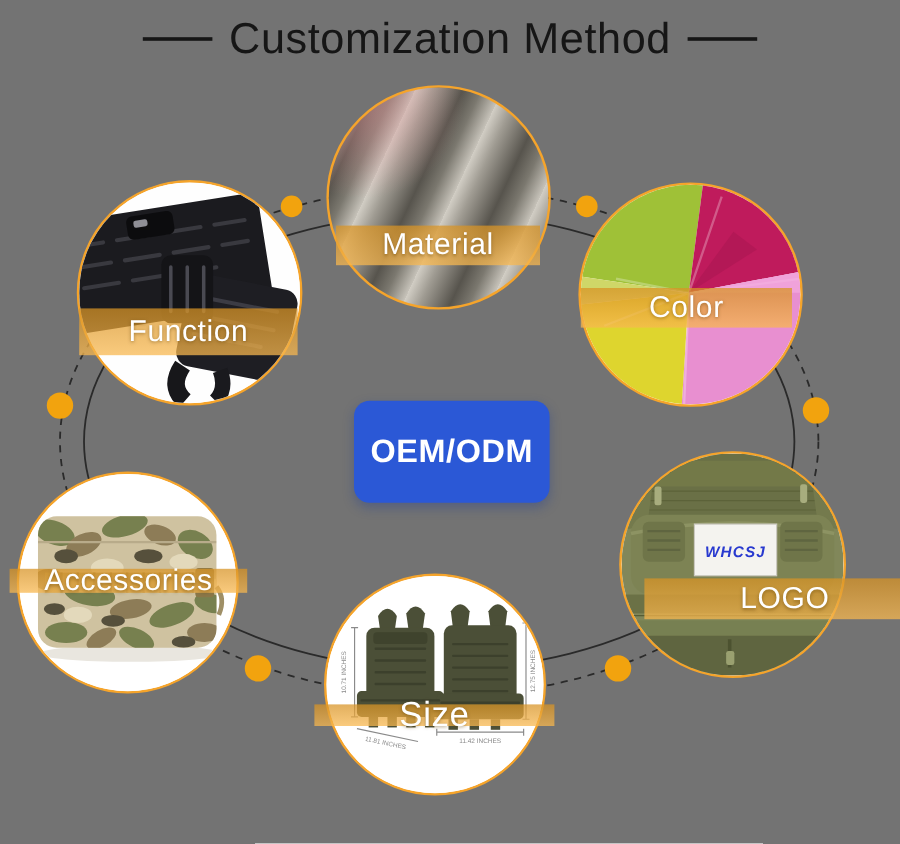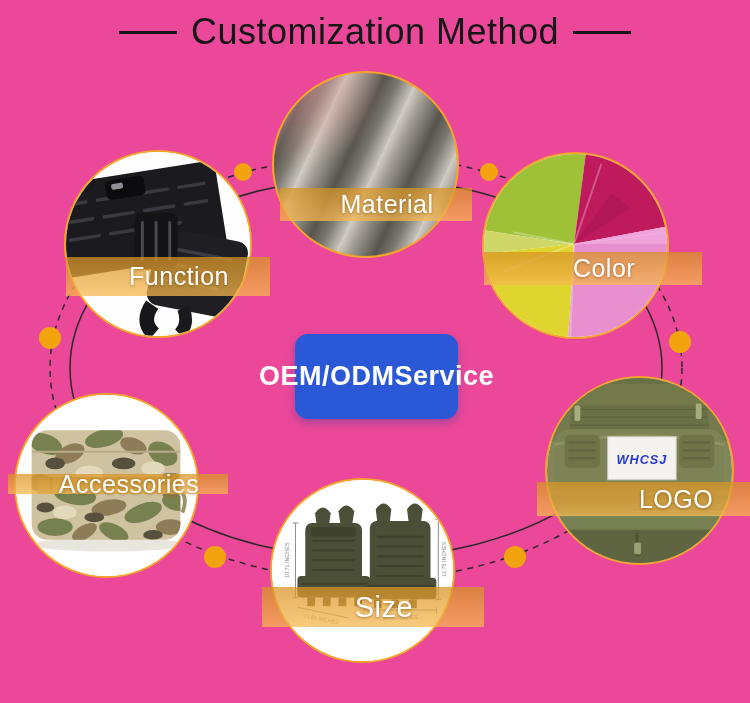--- a/index.html
+++ b/index.html
@@ -1,17 +1,17 @@
 <!DOCTYPE html>
 <html><head>
 <meta charset="utf-8">
 <style>
   html,body{margin:0;padding:0;background:#ffffff;}
   #stage{
-    position:relative;width:750px;height:703px;background:#ec4899;overflow:hidden;
+    position:relative;width:750px;height:703px;background:#737373;overflow:hidden;
     font-family:"Liberation Sans", sans-serif;
   }
   
   .title-row{
     position:absolute;left:0;top:8px;width:750px;height:48px;
     display:flex;align-items:center;justify-content:center;gap:14px;
   }
   .title-dash{width:58px;height:3px;background:#161616;}
   .title-text{
     font-size:36px;color:#161616;letter-spacing:.5px;white-space:nowrap;
@@ -31,21 +31,21 @@
     background:
       radial-gradient(circle at 16% 5%, rgba(224,146,150,.55), rgba(224,146,150,0) 36%),
       repeating-linear-gradient(115deg,
         #d2cec5 0px, #a09c93 13px, #57544d 36px, #7b786f 50px, #c6c2b9 66px);
   }
   
   .banner{
     position:absolute;z-index:3;display:flex;align-items:center;justify-content:center;
     background:linear-gradient(180deg, rgba(215,147,37,.74), rgba(248,184,80,.74));
     color:#ffffff;font-size:25px;text-shadow:0 1px 3px rgba(92,60,0,.5);
-    letter-spacing:.5px;white-space:nowrap;padding-left:22px;
+    letter-spacing:.5px;white-space:nowrap;
   }
   .banner.big{font-size:29px;}
   
   .center-box{
     position:absolute;left:295px;top:334px;width:163px;height:85px;z-index:2;
     background:#2B58D6;border-radius:13px;box-shadow:0 4px 9px rgba(30,60,150,.35);
     display:flex;flex-direction:row;align-items:center;justify-content:center;
     color:#fff;font-weight:bold;font-size:27px;line-height:1.4;letter-spacing:.5px;
   }
 </style>
@@ -114,21 +114,21 @@
       <polygon points="104,0 187,0 187,74 92,92" fill="#bf1b5c"></polygon>
       <polygon points="92,92 187,74 187,187 86,187" fill="#e88fd0"></polygon>
       <polygon points="0,102 92,92 86,187 0,187" fill="#ded52e"></polygon>
       <g stroke="#ffffff" stroke-opacity=".28" stroke-width="2" fill="none">
         <path d="M92 92L30 80M92 92L120 10M92 92L187 80M92 92L88 187M92 92L20 120"></path>
       </g>
       <polygon points="92,92 187,74 187,92" fill="#f3aade" opacity=".7"></polygon>
       <polygon points="92,92 130,40 150,55" fill="#a81550" opacity=".5"></polygon>
     </svg>
   </div>
-  <div class="banner" style="left:484px;top:252px;width:196px;height:33px">
+  <div class="banner" style="left:484px;top:240px;width:176px;height:33px">
     <span>Color</span>
   </div>
 
   <div class="circle" style="left:14px;top:393px;width:185px;height:185px">
     <svg viewBox="0 0 185 185">
       <rect width="185" height="185" fill="#ffffff"></rect>
       <ellipse cx="95" cy="153" rx="78" ry="7" fill="#e9e6df"></ellipse>
       <defs>
           <clipPath id="pouchclip">
             <rect x="16" y="36" width="152" height="112" rx="16"></rect>
@@ -214,25 +214,25 @@
         <path d="M94 133h74M94 130v6M168 130v6"></path>
       </g>
       <g fill="#8a8a8a" font-size="5.5" text-anchor="middle">
         <text transform="rotate(-90 17 82)" x="17" y="82">10.71 INCHES</text>
         <text transform="rotate(-90 178 81)" x="178" y="81">12.75 INCHES</text>
         <text transform="rotate(12 50 144)" x="50" y="144">11.81 INCHES</text>
         <text x="131" y="142">11.42 INCHES</text>
       </g>
     </svg>
   </div>
-  <div class="banner big" style="left:262px;top:587px;width:200px;height:40px">
+  <div class="banner big" style="left:262px;top:587px;width:200px;height:18px">
     <span>Size</span>
   </div>
 
-  <div class="circle" style="left:545px;top:376px;width:189px;height:189px">
+  <div class="circle" style="left:516px;top:376px;width:189px;height:189px">
     <svg viewBox="0 0 189 189">
       <rect width="189" height="189" fill="#81875a"></rect>
       <rect width="189" height="54" fill="#6a7046"></rect>
       <g stroke="#5c6239" stroke-width="1">
         <path d="M0 8h189M0 16h189M0 24h189M0 32h189M0 40h189M0 48h189"></path>
       </g>
       <rect x="24" y="6" width="140" height="22" rx="6" fill="#737948"></rect>
       <polygon points="0,0 30,0 22,60 0,66" fill="#747a4d"></polygon>
       <polygon points="159,0 189,0 189,66 167,60" fill="#747a4d"></polygon>
       <rect x="28" y="28" width="6" height="16" rx="2" fill="#a8ad7e"></rect>
@@ -252,16 +252,15 @@
       <path d="M92 158v24" stroke="#4c5230" stroke-width="3"></path>
       <rect x="89" y="168" width="7" height="12" rx="2" fill="#9aa070"></rect>
     </svg>
   </div>
   <div class="banner" style="left:537px;top:482px;width:234px;height:34px">
     <span>LOGO</span>
   </div>
 
   <div class="center-box">
     <div>OEM/ODM</div>
-    <div>Service</div>
   </div>
 
 </div>
 
 </body></html>

